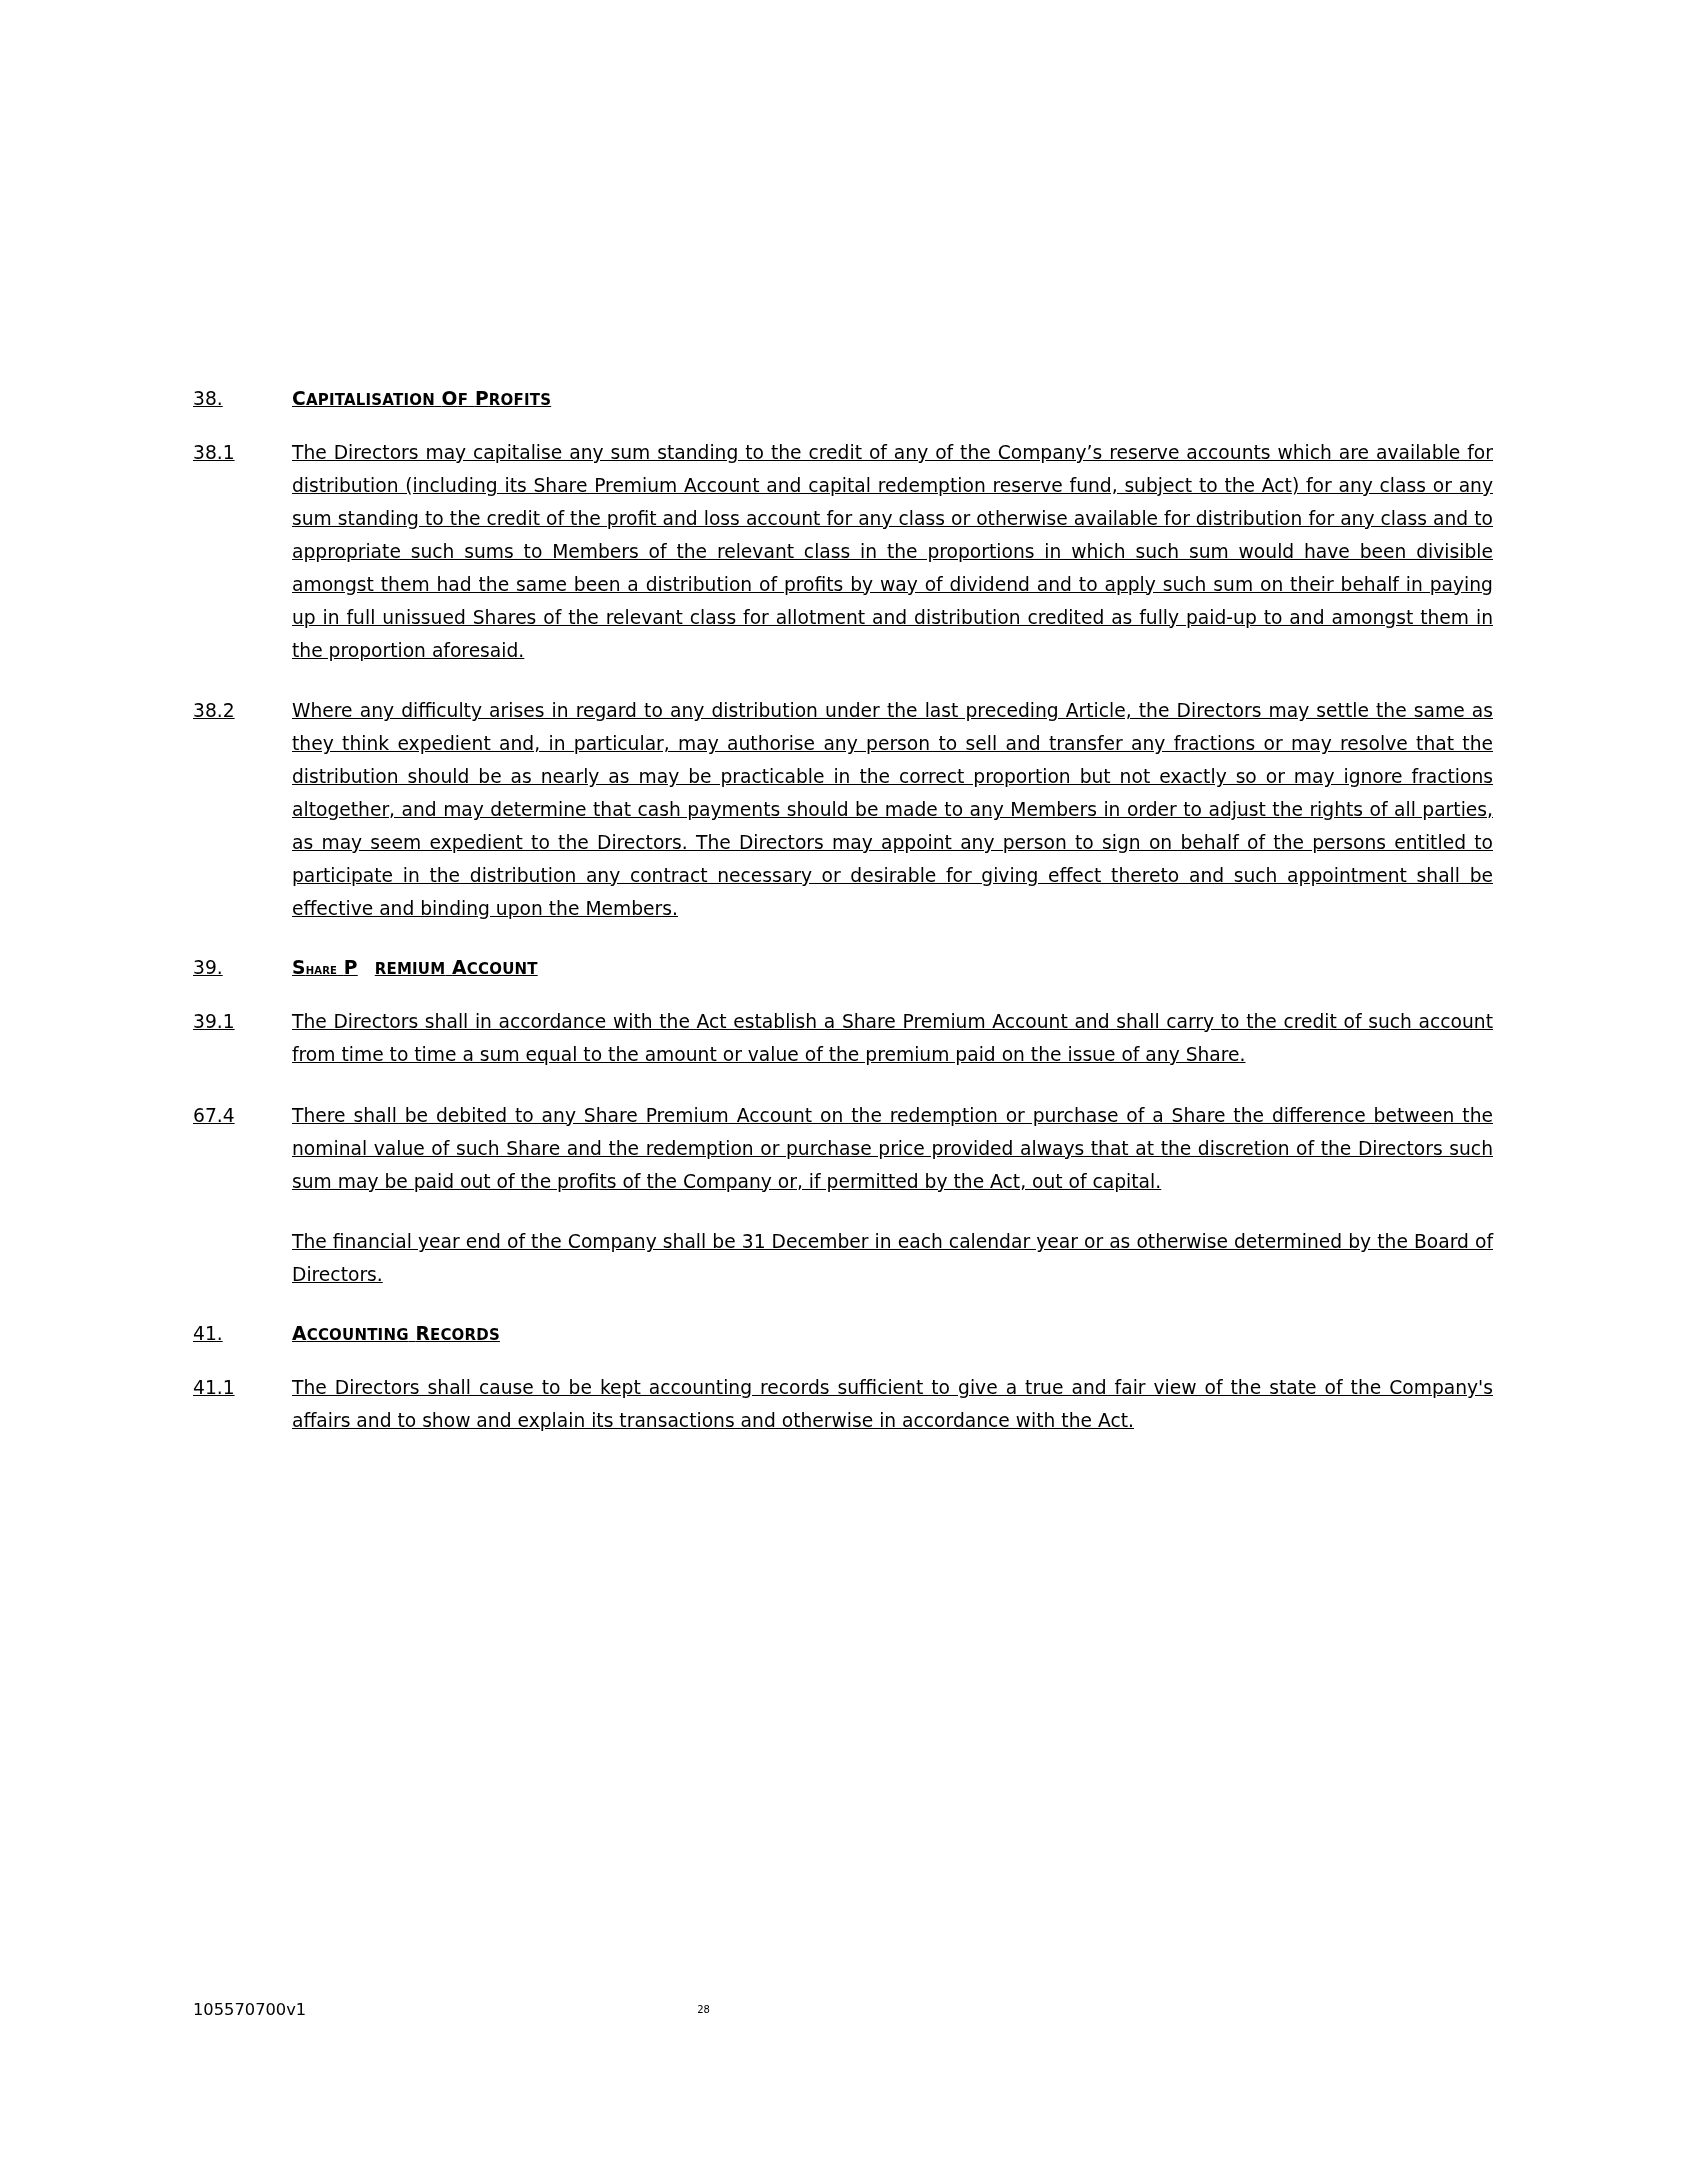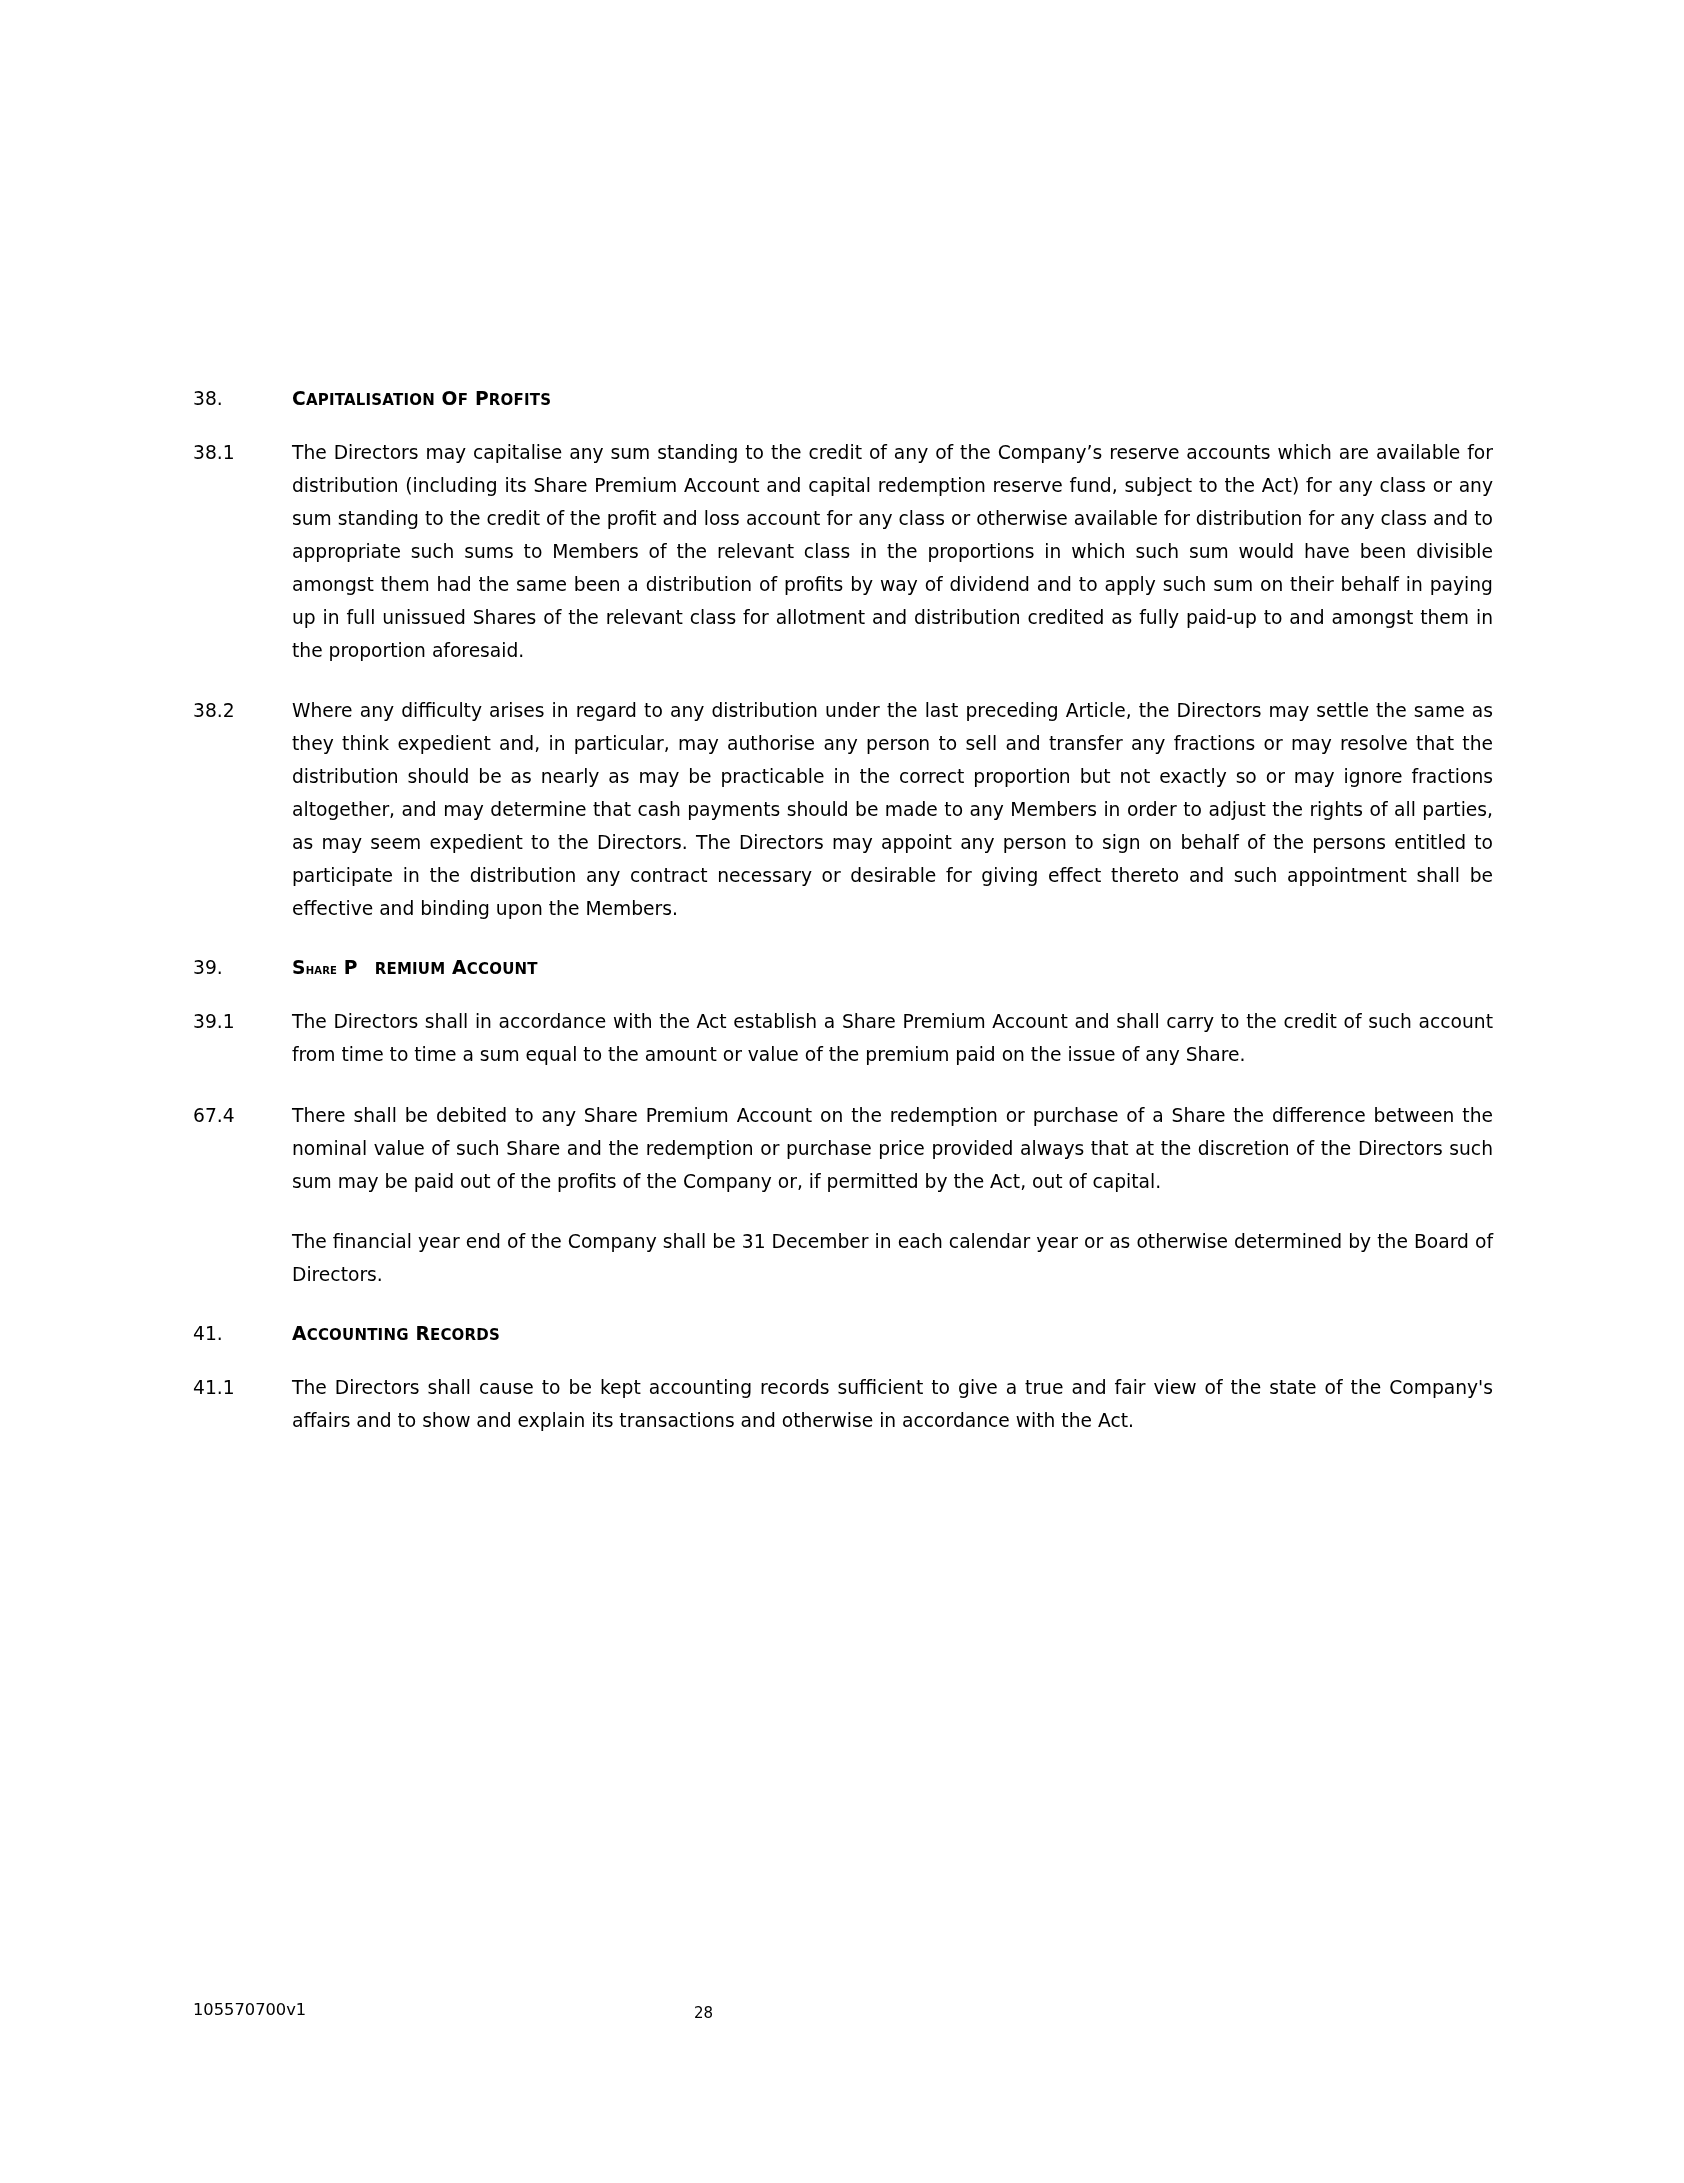--- a/index.html
+++ b/index.html
@@ -11,20 +11,21 @@
     font-family: "DejaVu Sans", sans-serif;
     color: #000000;
   }
   .page {
     position: relative;
     width: 1407px;
     height: 2183px;
     background: #ffffff;
     box-sizing: border-box;
     padding: 385px 193px 0 193px;
+    text-decoration: underline;
   }
   .content {
     width: 1300px;
   }
   
   .sec {
     display: flex;
     align-items: baseline;
     margin-bottom: 25px;
   }
@@ -62,21 +63,21 @@
   }
   .para.indented .num {
     visibility: hidden;
   }
   .footer-pageno {
     position: absolute;
     left: 0;
     right: 0;
     top: 2004px;
     text-align: center;
-    font-size: 15px;
+    font-size: 10px;
     color: #000;
   }
   .footer-ref {
     position: absolute;
     left: 193px;
     top: 2000px;
     font-size: 16.3px;
     color: #000;
   }
 </style>

